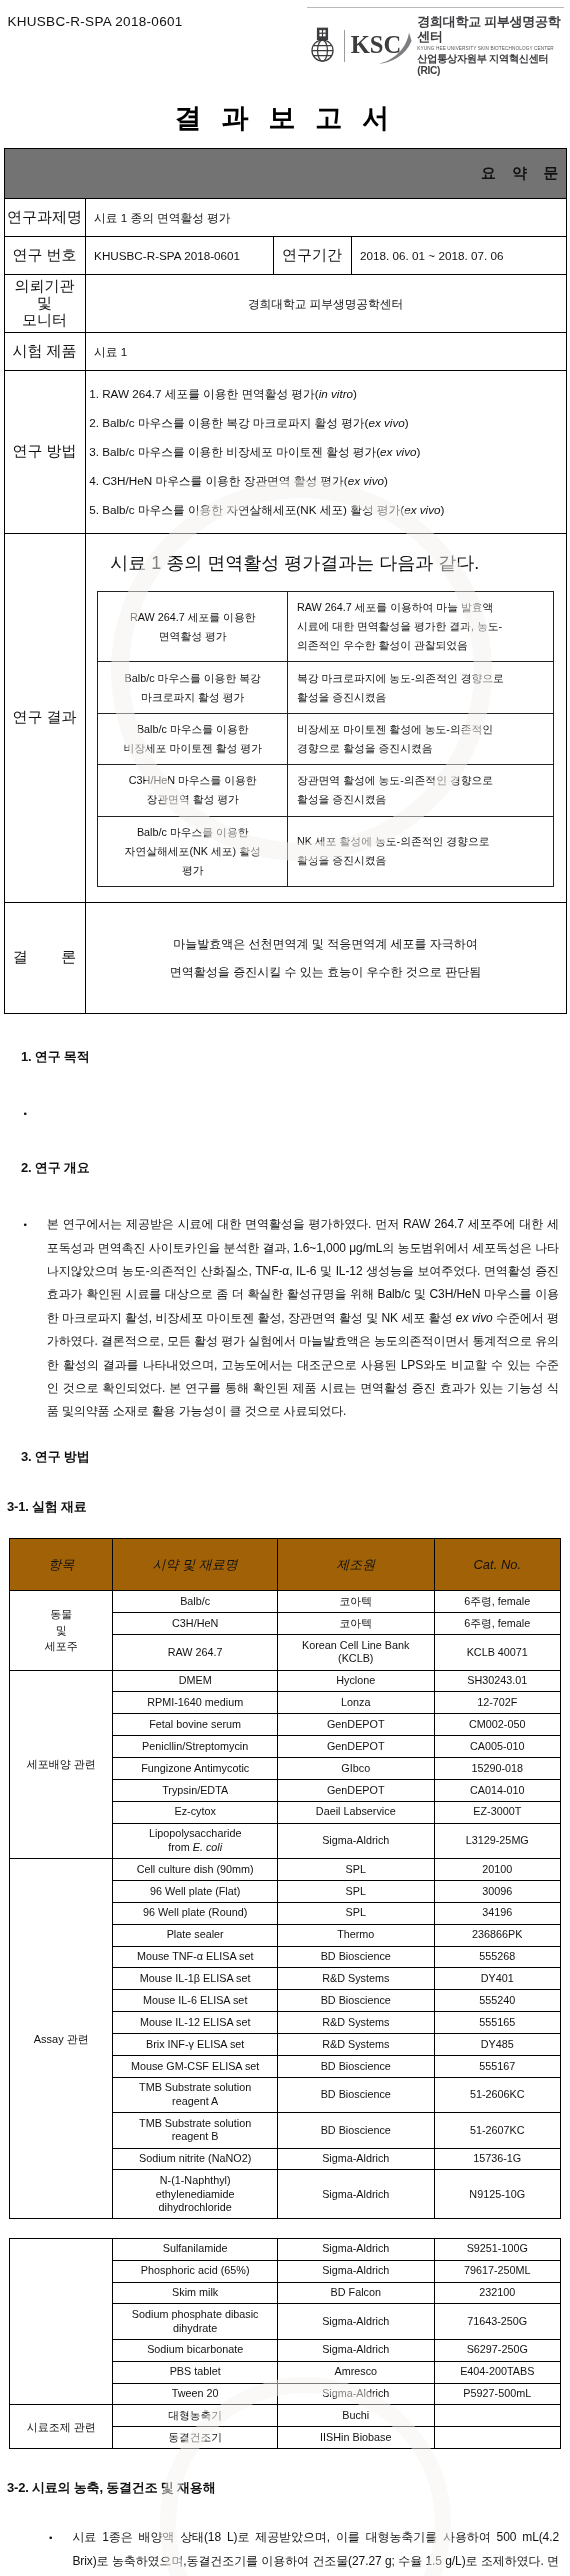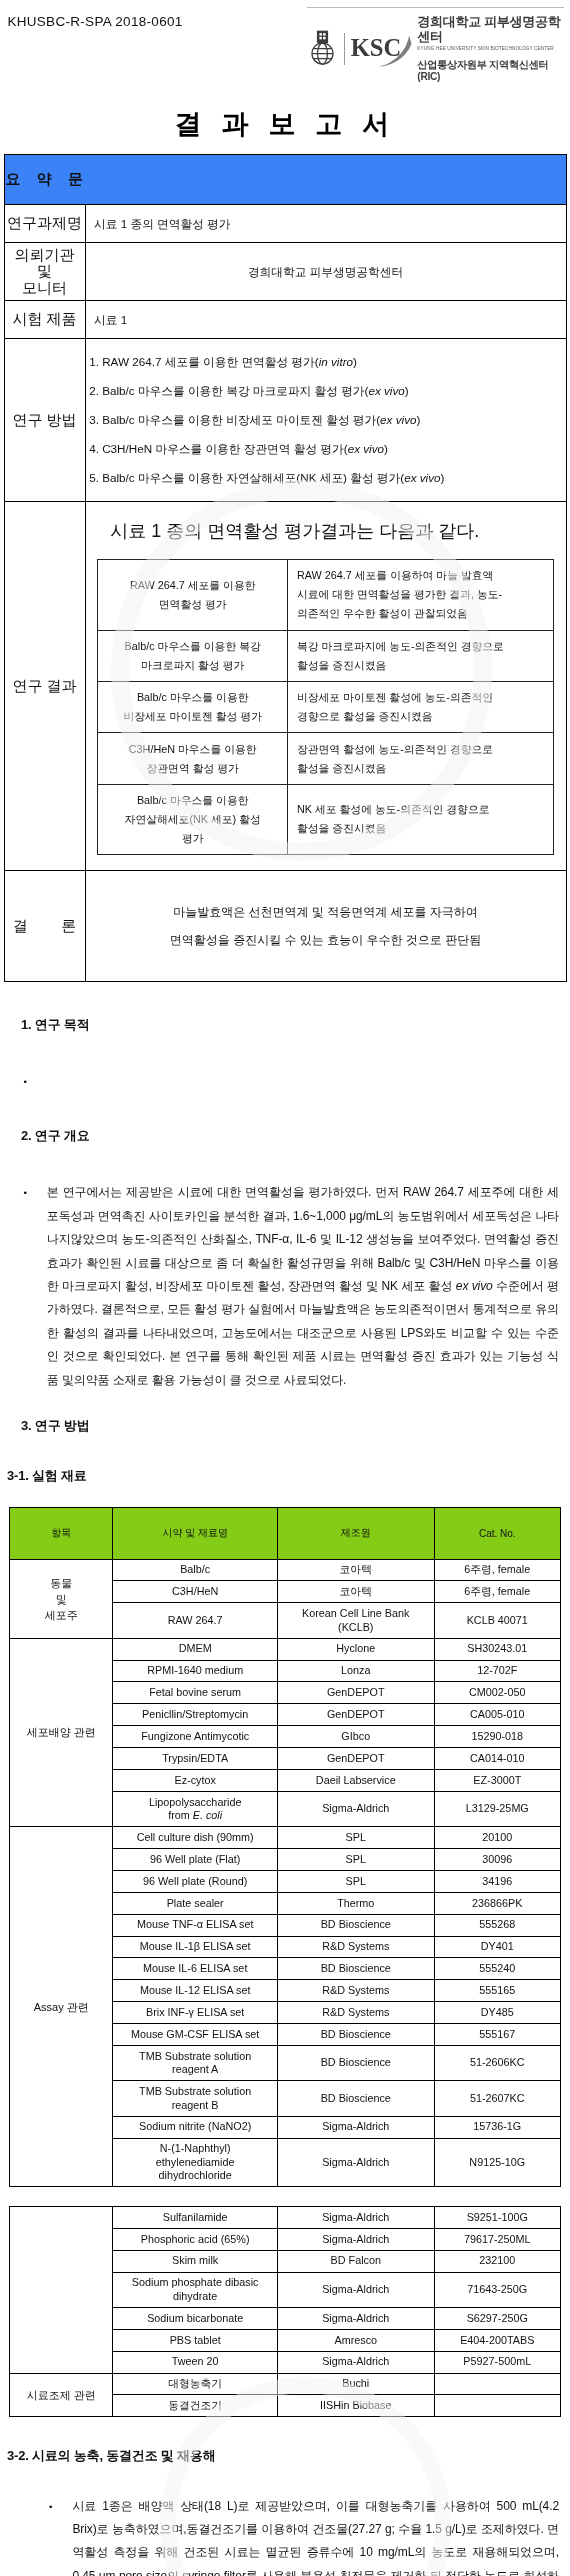--- a/index.html
+++ b/index.html
@@ -12,30 +12,30 @@
   .hdr{display:flex;justify-content:space-between;align-items:flex-start;padding:7.4px 6.2px 0 7.4px;}
   .doc-num{font-size:13.5px;letter-spacing:0.3px;padding-top:6.2px;font-stretch:condensed;}
   .logo{width:257px;border-top:1.8px solid #b9b9b9;padding-top:6.2px;display:flex;align-items:center;gap:6.2px;color:#3d3d40;}
   .emblem{flex:0 0 auto;}
   .vline{width:0.6px;height:32px;background:#9a9a9a;}
   .ksc{position:relative;font-family:"Liberation Serif","DejaVu Serif",serif;font-weight:bold;font-size:24.6px;line-height:24.6px;padding-right:9.9px;}
   .ksc svg{position:absolute;right:-2.5px;top:-2.5px;}
   .org{line-height:1.15;}
   .org-kr{font-size:13px;font-weight:bold;letter-spacing:-0.3px;}
   .org-en{font-size:4.7px;color:#55555a;letter-spacing:0.1px;margin-top:1.2px;}
-  .org-sub{font-size:10.2px;font-weight:bold;margin-top:8px;letter-spacing:-0.3px;}
+  .org-sub{font-size:10.2px;font-weight:bold;margin-top:2px;letter-spacing:-0.3px;}
 
   
   .title{text-align:center;font-size:27px;font-weight:bold;letter-spacing:6.2px;margin:23.4px 0 12.3px 0;color:#000;}
 
   
   table{border-collapse:collapse;}
   .sum-table{width:563px;margin:0 auto;border:1.8px solid #000;table-layout:fixed;}
   .sum-table td,.sum-table th{border:1.2px solid #000;vertical-align:middle;}
-  .sum-head{background:#3b82f6;font-size:14.8px;font-weight:bold;letter-spacing:6.2px;height:47px;text-align:left;}
+  .sum-head{background:#737373;font-size:14.8px;font-weight:bold;letter-spacing:6.2px;height:47px;text-align:right;}
   .sum-table .lab{text-align:center;font-size:15px;line-height:16.6px;padding:3.7px 1.2px;margin-left:7px;}
   .sum-table .val{font-size:11.7px;padding:9.9px 8.6px;line-height:17px;}
   .sum-table .val.center{text-align:center;}
   .methods{padding:8.6px 3.7px;}
   .method-line{font-size:11.7px;line-height:29px;white-space:nowrap;}
   .result-cell{padding:11px 6.2px 14.8px 6.2px;}
   .result-intro{font-size:18px;margin:6.2px 0 16px 18.5px;}
   .res-table{width:457px;margin:0 auto;border:1.2px solid #222;}
   .res-table td{border:1.2px solid #222;font-size:10.8px;line-height:19px;}
   .res-table .rn{width:182px;text-align:center;padding:6.2px 3.7px;}
@@ -46,21 +46,21 @@
   
   .h-num{font-size:13px;font-weight:bold;margin:34px 15px 0 21px;letter-spacing:-0.2px;}
   .h-sub{font-size:13px;font-weight:bold;margin:32px 0 0 7px;letter-spacing:-0.2px;}
   .bullet{display:flex;margin:36px 11px 0 23.4px;}
   .bullet .dot{flex:0 0 23.4px;font-size:9.9px;line-height:23.4px;}
   .bullet .btxt{font-size:12px;line-height:23.4px;text-align:justify;letter-spacing:-0.1px;}
 
   
   .mat-table{width:552px;margin:22px auto 0 auto;border:1.8px solid #000;table-layout:fixed;}
   .mat-table th,.mat-table td{border:1.2px solid #000;vertical-align:middle;text-align:center;}
-  .mat-table th{background:#84cc16;font-size:10px;font-weight:normal;height:49px;}
+  .mat-table th{background:#a16207;font-size:13px;font-weight:normal;height:49px;font-style:italic;}
   .mat-table td{font-size:10.8px;line-height:13.5px;padding:3.7px 2.5px;}
   .mat-table td.grp{font-size:11px;line-height:16px;}
   .c0{width:103px;}.c1{width:164px;}.c2{width:156px;}.c3{width:126px;}
   .mat2{margin-top:18.5px;}
 
   i{}
 </style>
 </head>
 <body>
 
@@ -111,20 +111,26 @@
       </colgroup>
     <tbody>
         <tr>
           <th class="sum-head" colspan="4">요 약 문</th>
         </tr>
     <tr>
       <td class="lab">연구과제명</td>
       <td class="val" colspan="3">시료 1 종의 면역활성  평가</td>
     </tr>
     <tr>
+      <td class="lab">연구 번호</td>
+      <td class="val">KHUSBC-R-SPA 2018-0601</td>
+      <td class="lab">연구기간</td>
+      <td class="val">2018. 06. 01 ~ 2018. 07. 06</td>
+    </tr>
+    <tr>
       <td class="lab">의뢰기관 및<br>모니터</td>
       <td class="val center" colspan="3">경희대학교 피부생명공학센터</td>
     </tr>
     <tr>
       <td class="lab">시험 제품</td>
       <td class="val" colspan="3">시료 1</td>
     </tr>
     <tr>
       <td class="lab">연구 방법</td>
       <td class="methods" colspan="3">

